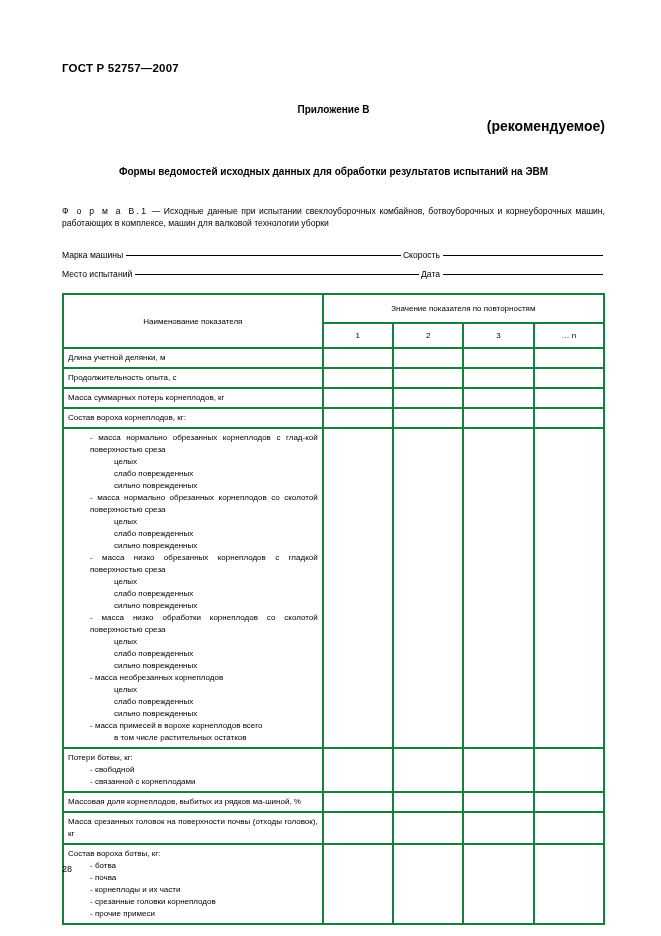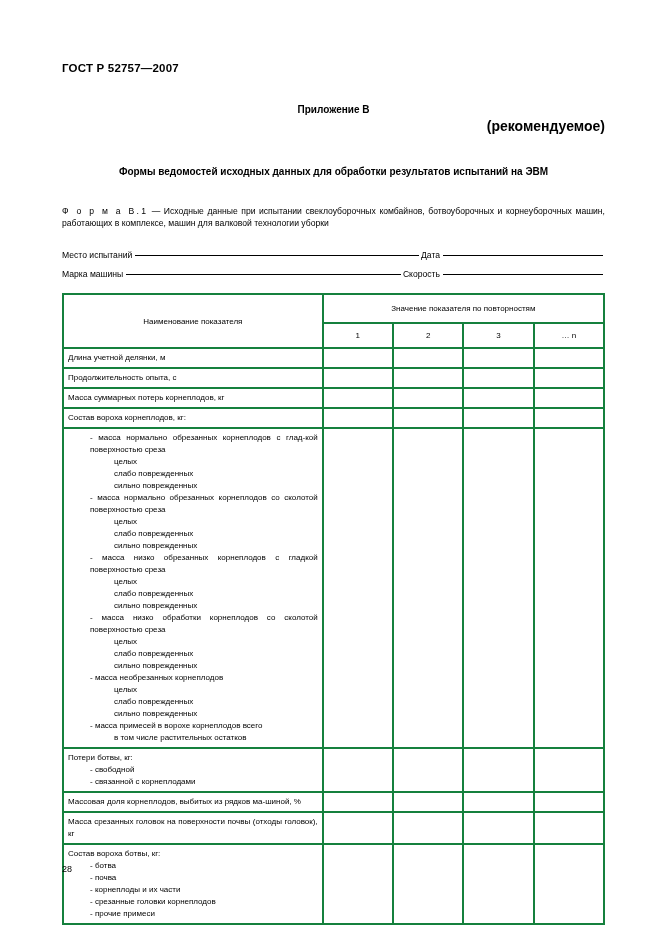--- a/index.html
+++ b/index.html
@@ -129,30 +129,30 @@
   <div class="annex-sub">(рекомендуемое)</div>
 
   <div class="doc-title">Формы ведомостей исходных данных для обработки результатов испытаний на ЭВМ</div>
 
   <p class="form-intro">
     <span class="spaced">Ф о р м а  В.1</span>
     <span>— Исходные данные при испытании свеклоуборочных комбайнов, ботвоуборочных и корнеуборочных машин, работающих в комплексе, машин для валковой технологии уборки</span>
   </p>
 
   <div class="fill-row">
+    <span class="fill-label">Марка машины</span>
+    <span class="dots mid"></span>
+    <span class="fill-label">Скорость</span>
+    <span class="dots short"></span>
+  </div>
+
+  <div class="fill-row">
     <span class="fill-label">Место испытаний</span>
     <span class="dots mid"></span>
     <span class="fill-label">Дата</span>
-    <span class="dots short"></span>
-  </div>
-
-  <div class="fill-row">
-    <span class="fill-label">Марка машины</span>
-    <span class="dots mid"></span>
-    <span class="fill-label">Скорость</span>
     <span class="dots short"></span>
   </div>
 
   <table class="main">
     <colgroup>
       <col style="width:48%">
       <col style="width:13%">
       <col style="width:13%">
       <col style="width:13%">
       <col style="width:13%">

